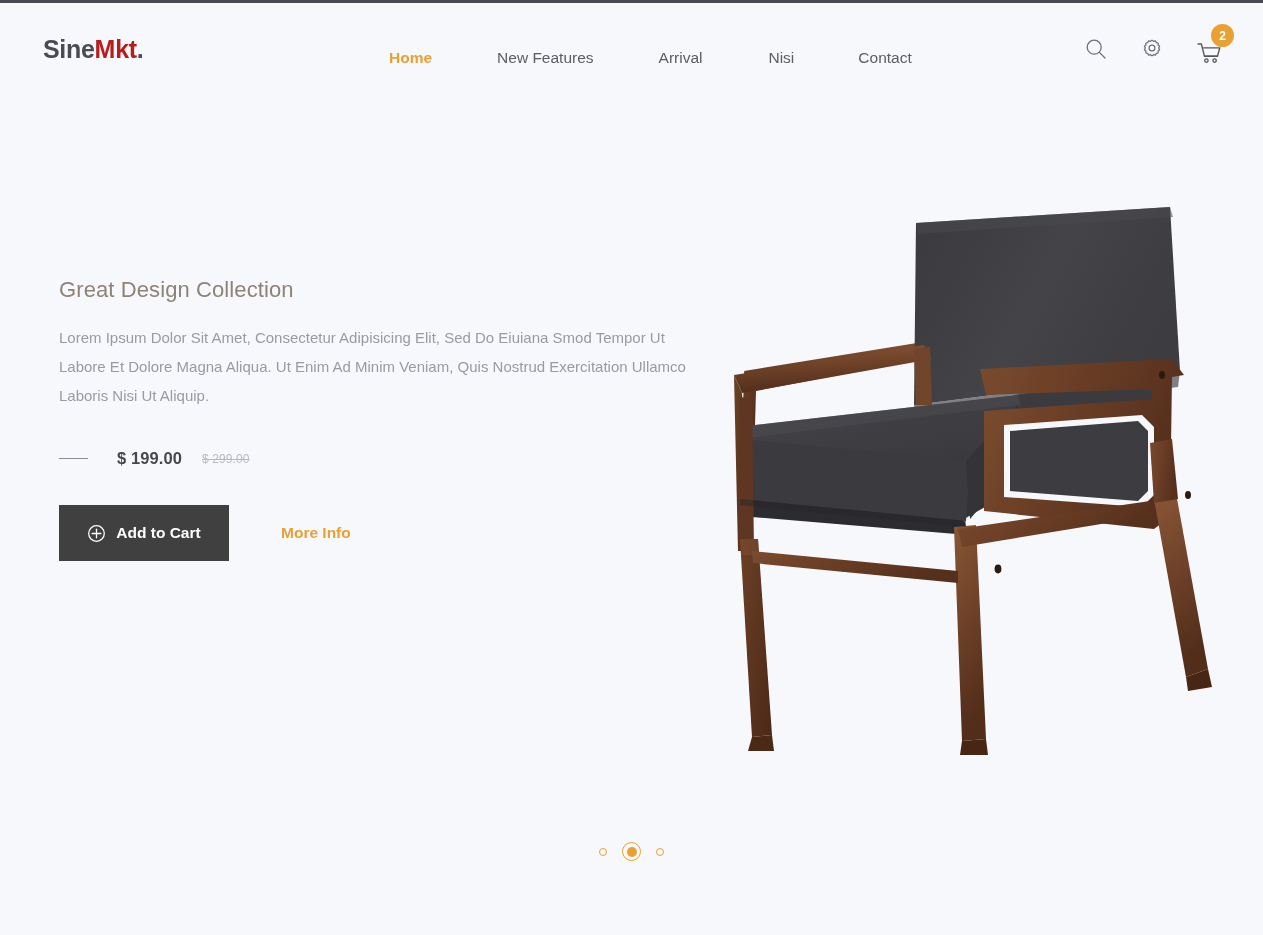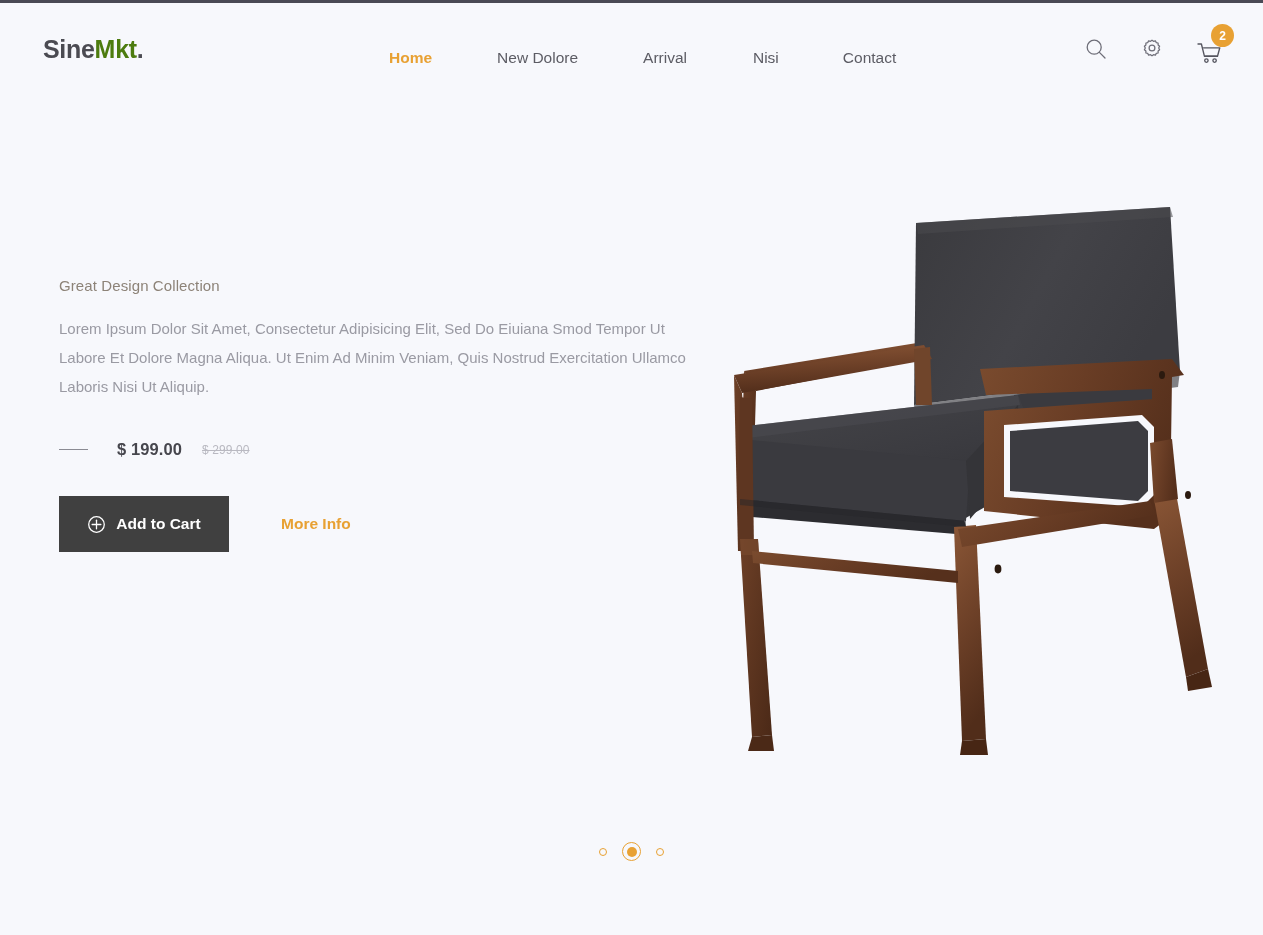--- a/index.html
+++ b/index.html
@@ -18,21 +18,21 @@
     height:92px;
     display:flex; align-items:center;
     padding:0 38px 0 43px;
     position:relative;
   }
   .logo {
     font-size:25px; font-weight:bold;
     color:#4b4b52; letter-spacing:-.3px;
     white-space:nowrap; cursor:pointer;
   }
-  .logo .accent { color:#4d7c0f; }
+  .logo .accent { color:#b91c1c; }
   nav.main-nav {
     position:absolute;
     left:389px; top:46px;
     display:flex; align-items:flex-start;
     gap:8px;
   }
   nav.main-nav a {
     font-size:15.5px; color:#5c5c64;
     text-decoration:none; white-space:nowrap;
     cursor:pointer;
@@ -65,21 +65,21 @@
   
   .hero {
     position:relative;
     height:calc(935px - 95px);
   }
   .hero-copy {
     position:absolute; left:59px; top:182px;
     width:660px;
   }
   .eyebrow {
-    font-size:15px; color:#8d8378; letter-spacing:.1px;
+    font-size:22px; color:#8d8378; letter-spacing:.1px;
     margin-bottom:20px;
   }
   .hero-title {
     font-size:46px; font-weight:normal; color:#56565c;
     letter-spacing:-.6px; line-height:1.12;
     margin-bottom:35px;
   }
   .hero-desc {
     font-size:15px; color:#9a9aa3; line-height:29px;
     width:648px;
@@ -157,21 +157,21 @@
 
 <header class="site-header">
 
   <div class="logo">
     <span>Sine</span><span class="accent">Mkt</span><span>.</span>
   </div>
 
   <nav class="main-nav">
     <a class="active">Home</a>
     <span class="nav-gap-1"></span>
-    <a>New Dolore</a>
+    <a>New Features</a>
     <span class="nav-gap-2"></span>
     <a>Arrival</a>
     <span class="nav-gap-3"></span>
     <a>Nisi</a>
     <span class="nav-gap-4"></span>
     <a>Contact</a>
   </nav>
 
   <div class="header-actions">
 

